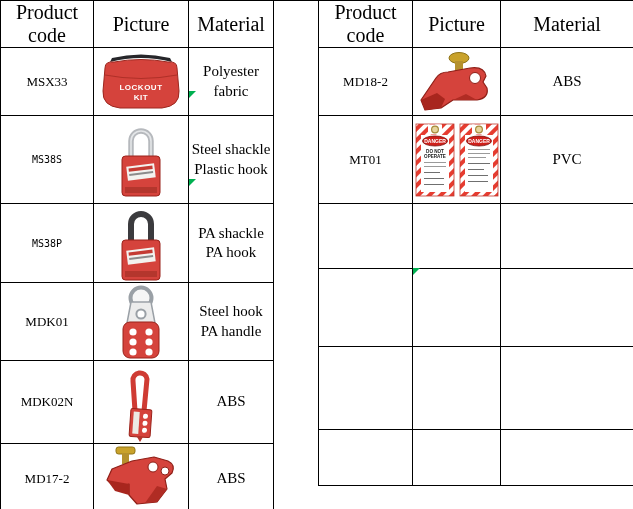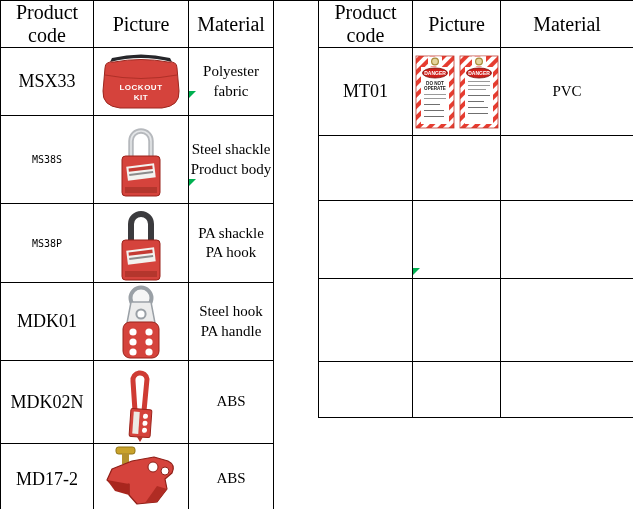--- a/index.html
+++ b/index.html
@@ -12,21 +12,21 @@
   #tbl-right{left:318px;width:315px;}
   td,th{border:1px solid #000;padding:0;text-align:center;vertical-align:middle;font-weight:normal;overflow:hidden;}
   th{font-size:20px;}
   tr.rh{height:22px;}
   tr.r1{height:68px;}
   tr.r2{height:88px;}
   tr.r3{height:65px;}
   tr.r4{height:78px;}
   tr.r5{height:83px;}
   tr.r6{height:56px;}
-  .code{font-size:18px;}
+  .code{font-size:13px;}
   .code-alt{font-family:"DejaVu Sans Mono", monospace;font-size:10px;}
   .mat{font-size:15px;line-height:1.28;}
   .mat div{white-space:nowrap;}
   .pic{line-height:0;}
   .gap-top-line{position:absolute;left:272px;top:0;width:47px;height:1px;background:#000;}
   .corner-marker{position:absolute;width:0;height:0;border-style:solid;
     border-width:7px 7px 0 0;border-color:#00b050 transparent transparent transparent;}
   #marker-1{left:189px;top:91px;}
   #marker-2{left:189px;top:179px;}
   #marker-3{left:413px;top:268px;}
@@ -77,21 +77,21 @@
         <g transform="rotate(-7 22 50)">
           <rect x="8" y="43" width="28" height="14" fill="#f3f2ef"></rect>
           <rect x="10" y="45" width="24" height="3.4" fill="#c43b33"></rect>
           <rect x="10" y="50.5" width="24" height="2" fill="#8b8b8b"></rect>
         </g>
         <rect x="6" y="65" width="32" height="6" fill="#b4362d"></rect>
       </svg>
     </td>
     <td class="mat">
       <div>Steel shackle</div>
-      <div>Product body</div>
+      <div>Plastic hook</div>
     </td>
   </tr>
 
   <tr class="r3">
     <td class="code code-alt">MS38P</td>
     <td class="pic">
       <svg width="44" height="78" viewBox="0 0 44 78">
         <path d="M12,39 V20 A10,10 0 0 1 32,20 V39" fill="none" stroke="#3b3b3e" stroke-width="6" stroke-linecap="round"></path>
         <rect x="3" y="36" width="38" height="40" rx="3.5" fill="#d5433c" stroke="#9a221a"></rect>
         <g transform="rotate(-7 22 52)">
@@ -176,20 +176,36 @@
       <col style="width:88px">
       <col style="width:133px">
     </colgroup>
   <tbody>
       <tr class="rh">
     <th>Product code</th>
     <th>Picture</th>
     <th>Material</th>
   </tr>
 
+  <tr class="r1">
+    <td class="code">MD18-2</td>
+    <td class="pic">
+      <svg width="82" height="64" viewBox="0 0 82 64">
+        <ellipse cx="43" cy="8" rx="10" ry="5.5" fill="#c9a22b" stroke="#8f7316"></ellipse>
+        <rect x="39" y="11" width="8" height="11" fill="#b5912d"></rect>
+        <path d="M5,50 L20,28 Q24,22 32,22 L54,18 Q68,16 70,26 L67,32 L71,38 Q73,48 61,50 L37,50 L25,58 L9,60 Z" fill="#d5433c" stroke="#8f1f17" stroke-width="1.2" stroke-linejoin="round"></path>
+        <path d="M5,50 L21,43 L29,49 L25,58 L9,60 Z" fill="#a8261e"></path>
+        <path d="M50,44 L61,50 L37,50 Z" fill="#b02c24"></path>
+        <circle cx="59" cy="28" r="5.5" fill="#ffffff" stroke="#8f1f17" stroke-width="1"></circle>
+      </svg>
+    </td>
+    <td class="mat">
+      <div>ABS</div>
+    </td>
+  </tr>
 
   <tr class="r2">
     <td class="code">MT01</td>
     <td class="pic">
       <svg width="84" height="76" viewBox="0 0 84 76">
         <defs>
           <pattern id="stripes" width="8" height="8" patternUnits="userSpaceOnUse" patternTransform="rotate(45)">
             <rect width="8" height="8" fill="#e63c30"></rect>
             <rect width="4" height="8" fill="#ffffff"></rect>
           </pattern>

